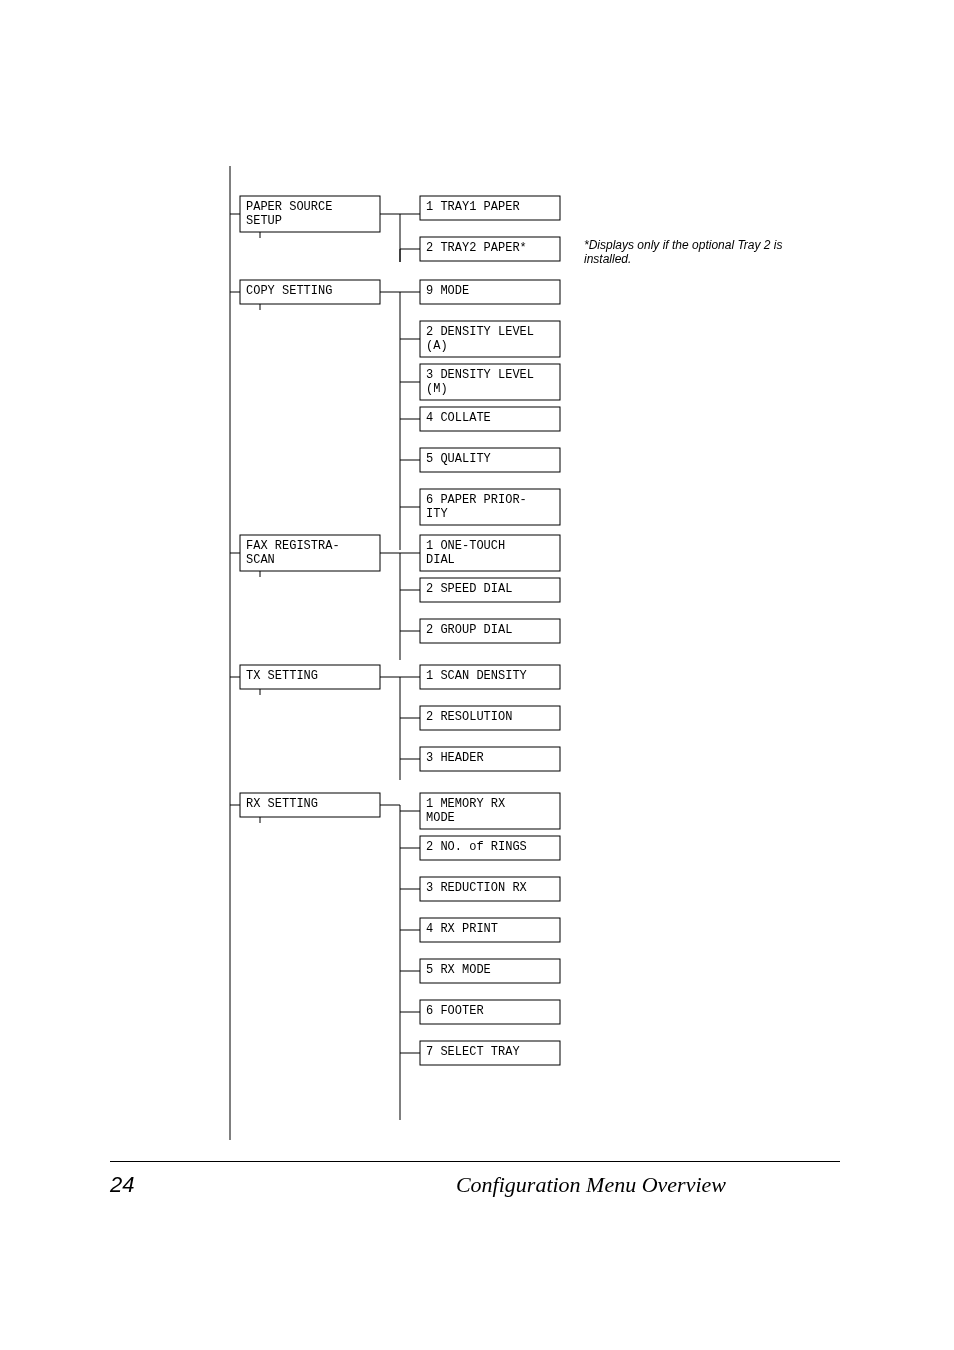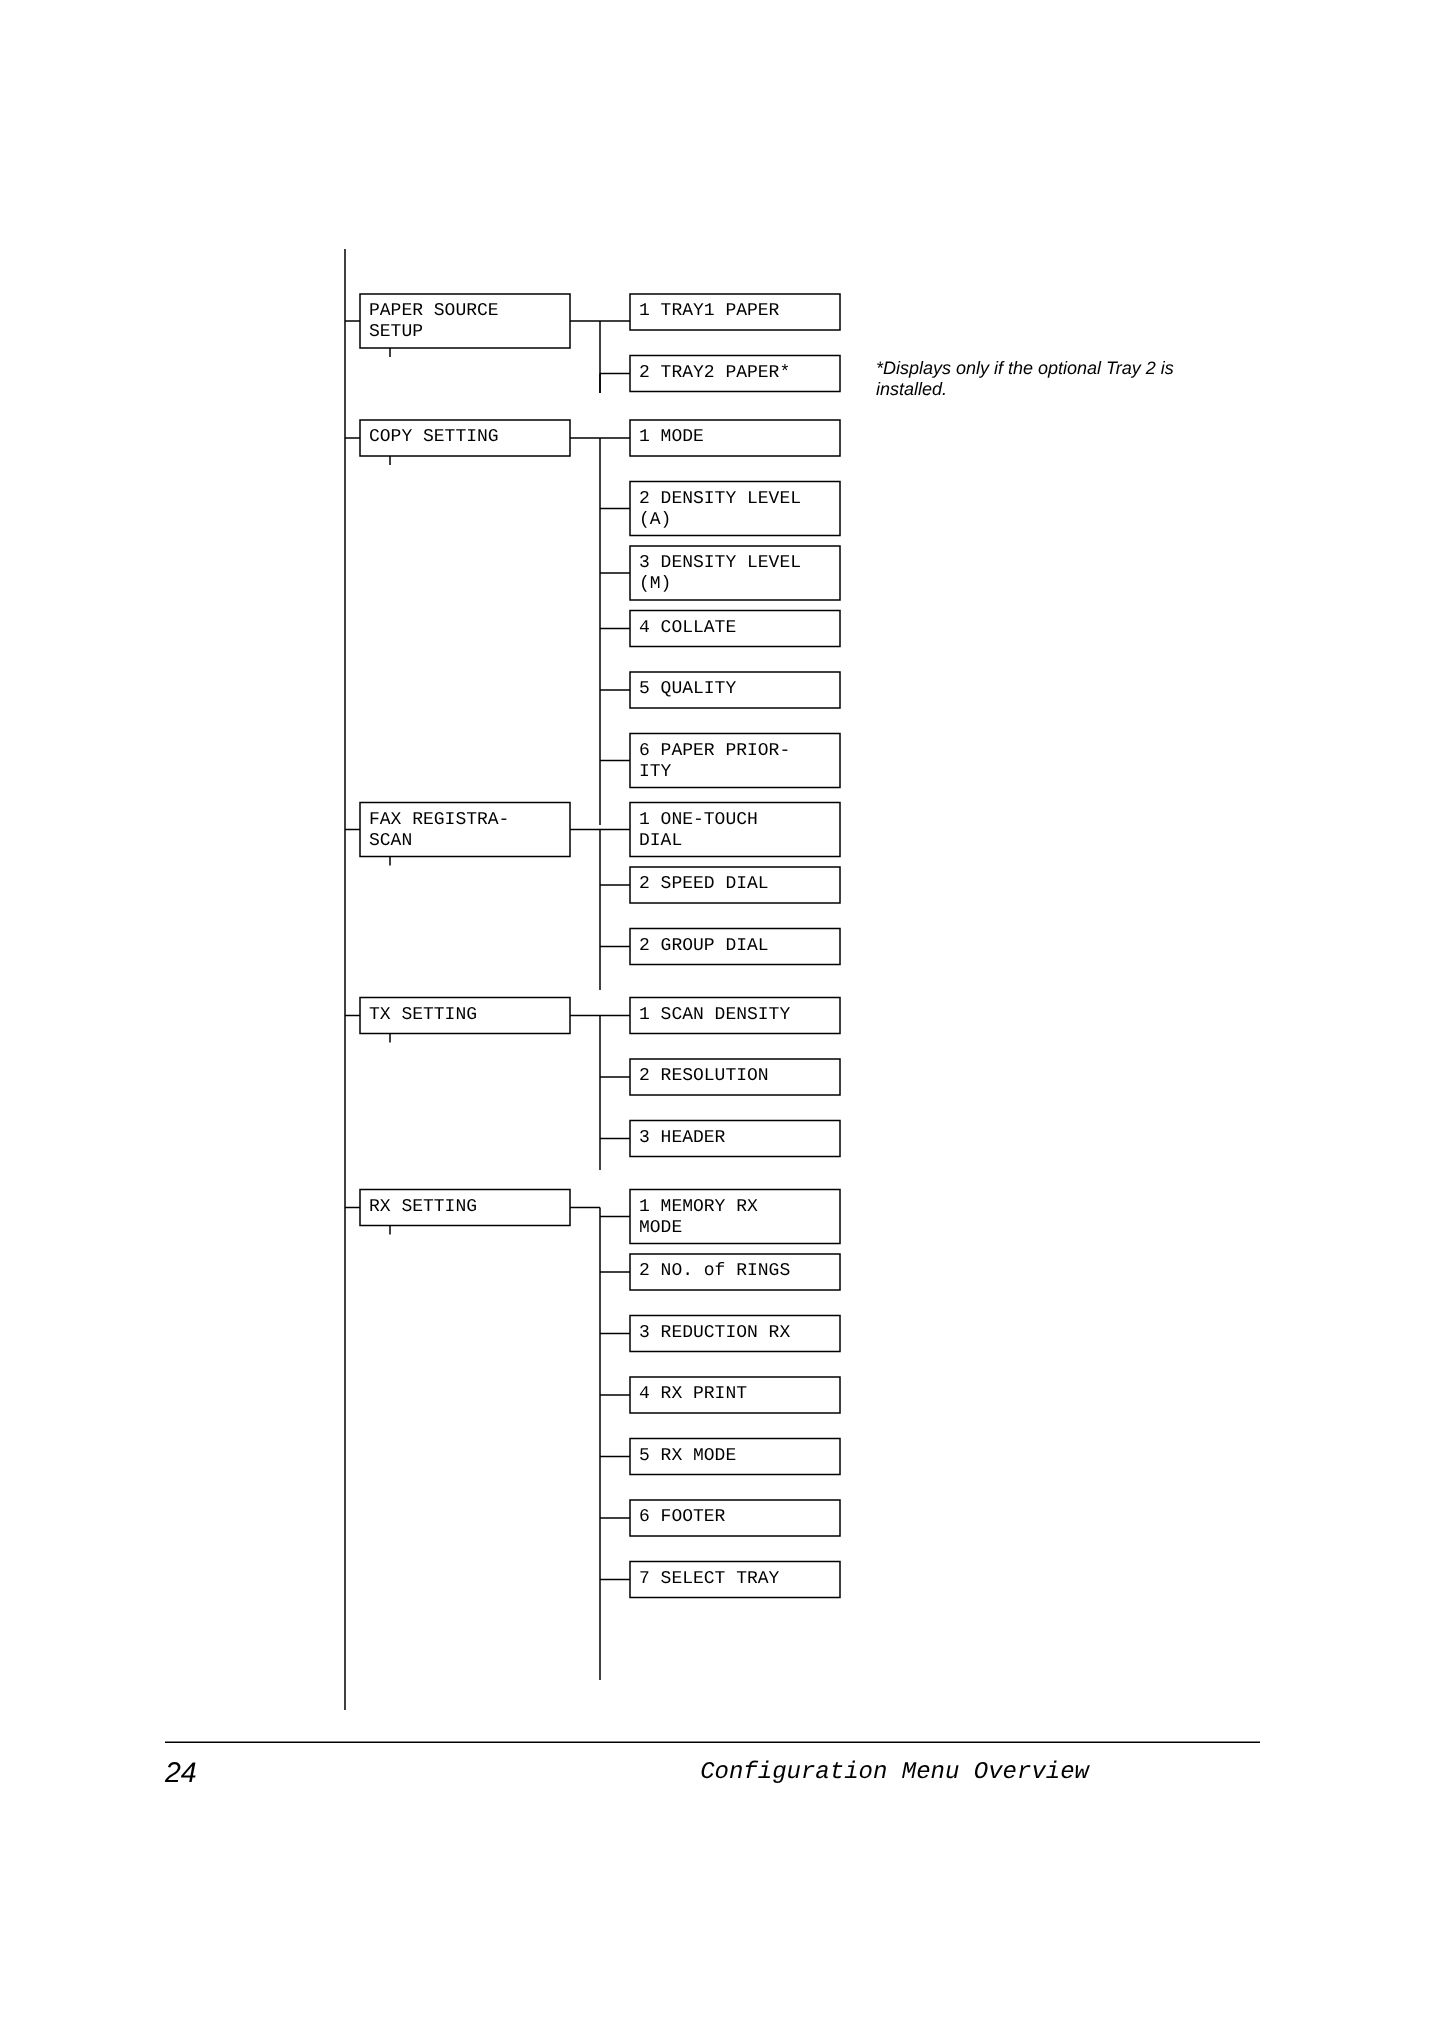--- a/index.html
+++ b/index.html
@@ -38,30 +38,30 @@
     left: 110px;
     top: 1161px;
     width: 730px;
     border-top: 1px solid #000;
   }
   .page-number {
     position: absolute;
     left: 110px;
     top: 1172px;
     font-style: italic;
-    font-size: 19px;
+    font-size: 22px;
     font-family: Arial, Helvetica, sans-serif;
   }
   .footer-title {
     position: absolute;
     right: 114px;
     top: 1172px;
     font-style: italic;
-    font-size: 16px;
-    font-family: Liberation Mono, monospace;
+    font-size: 22px;
+    font-family: Liberation Serif, serif;
   }
 </style>
 </head>
 <body>
 
 <div class="page">
 
 <svg class="diagram" width="954" height="1160">
 
   <line x1="230" y1="166" x2="230" y2="1140" stroke="#000" stroke-width="1"></line>
@@ -102,21 +102,21 @@
   <rect x="240" y="280" width="140" height="24" fill="#fff" stroke="#000"></rect>
   <foreignObject x="246" y="284" width="130" height="18">
     <div xmlns="http://www.w3.org/1999/xhtml" class="mono">COPY SETTING</div>
   </foreignObject>
   <line x1="230" y1="292" x2="240" y2="292" stroke="#000"></line>
   <line x1="380" y1="292" x2="400" y2="292" stroke="#000"></line>
   <line x1="400" y1="292" x2="400" y2="550" stroke="#000"></line>
 
   <rect x="420" y="280" width="140" height="24" fill="#fff" stroke="#000"></rect>
   <foreignObject x="426" y="284" width="130" height="18">
-    <div xmlns="http://www.w3.org/1999/xhtml" class="mono">1 MODE</div>
+    <div xmlns="http://www.w3.org/1999/xhtml" class="mono">9 MODE</div>
   </foreignObject>
   <line x1="400" y1="292" x2="420" y2="292" stroke="#000"></line>
 
   <rect x="420" y="321" width="140" height="36" fill="#fff" stroke="#000"></rect>
   <foreignObject x="426" y="325" width="130" height="30">
     <div xmlns="http://www.w3.org/1999/xhtml" class="mono">2 DENSITY LEVEL
 (A)</div>
   </foreignObject>
   <line x1="400" y1="339" x2="420" y2="339" stroke="#000"></line>
 

